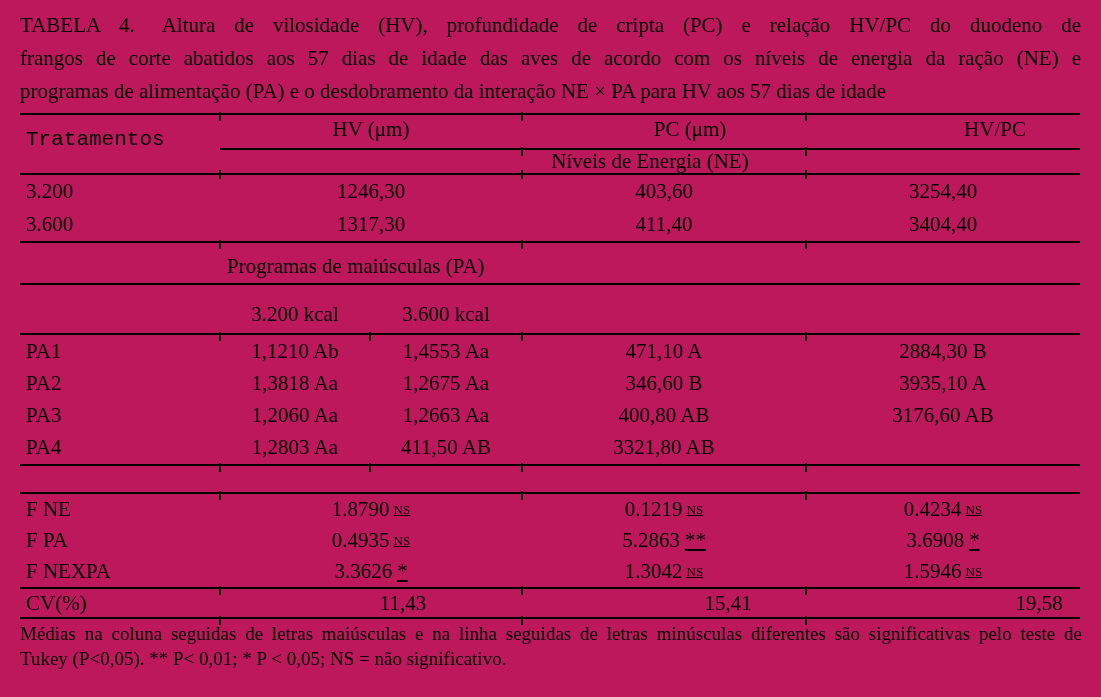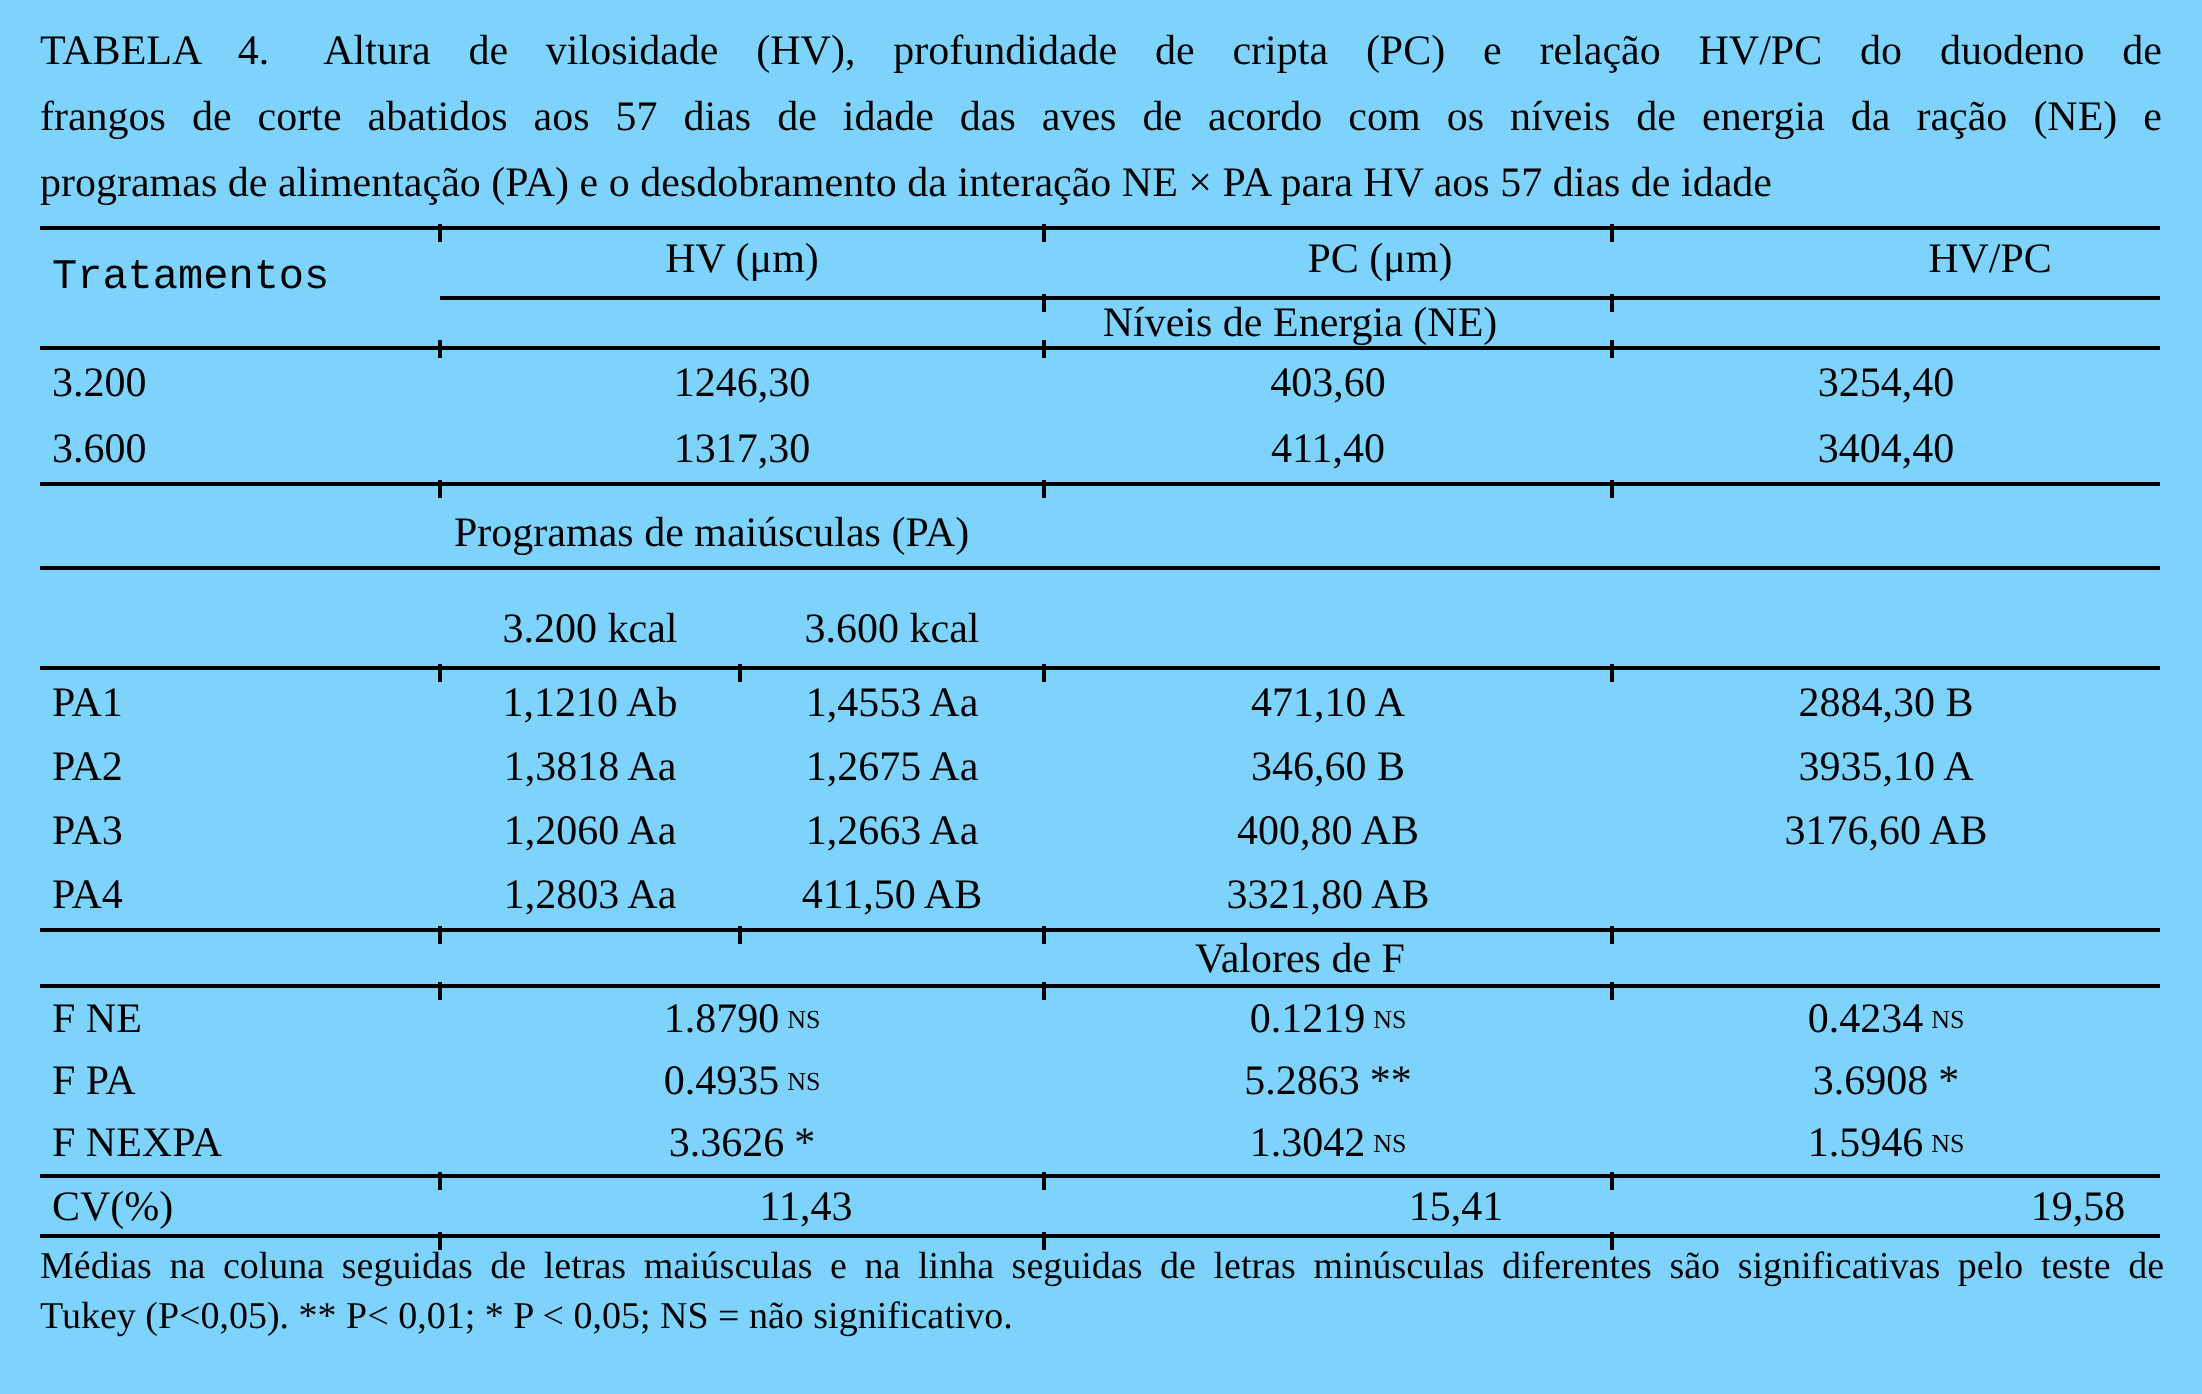--- a/index.html
+++ b/index.html
@@ -1,18 +1,18 @@
 <!DOCTYPE html>
 <html><head>
 <meta charset="utf-8">
 <style>
   html,body { margin:0; padding:0; background:#ffffff; }
   .page {
     position:relative; width:1101px; height:697px;
-    background:#7dd3fc; color:#000000;
+    background:#be185d; color:#000000;
     font-family:"Liberation Serif", serif;
     overflow:hidden;
   }
   
   .title { position:absolute; top:9px; left:20px; width:1061px; font-size:21px; line-height:33px; }
   .title-line { width:100%; }
   .tl-just { text-align:justify; text-align-last:justify; }
   .title-gap { display:inline-block; width:27px; }
   
   .table {
@@ -37,21 +37,21 @@
   .ne-row.last { height:35px; }
   .pa-hdr  { height:42px; display:flex; align-items:flex-end; padding-left:207px; padding-bottom:4px; }
   .kcal-row{ height:50px; }
   .pa-row  { height:32px; }
   .pa-row.last { height:35px; }
   .f-hdr   { height:28px; }
   .f-hdr .span-cell { display:flex; align-items:center; justify-content:center; }
   .f-row   { height:31px; }
   .f-row.last { height:33px; }
   .cv-row  { height:30px;gap:32px; }
-  .fsuffix { margin-left:5px; }
+  .fsuffix { margin-left:5px;text-decoration:underline; }
   .fsuffix.sup { font-size:13px; vertical-align:7px; margin-left:4px; }
   .tick { position:absolute; width:2px; height:9px; background:#000; }
   
   .footnote { position:absolute; left:20px; top:621px; width:1062px; font-size:19px; line-height:25px; }
   .fn-just { text-align:justify; text-align-last:justify; }
 </style>
 </head>
 <body>
 
 <div class="page">
@@ -122,21 +122,20 @@
     </div>
     <div class="grid5 pa-row last rule-b">
       <div class="cell label">PA4</div>
       <div class="cell">1,2803 Aa</div>
       <div class="cell">411,50 AB</div>
       <div class="cell">3321,80 AB</div>
     </div>
 
     <div class="grid2 f-hdr rule-b">
       <div></div>
-      <div class="span-cell">Valores de F</div>
     </div>
 
     <div class="grid4 f-row">
       <div class="cell label">F NE</div>
       <div class="cell">
           <span>1.8790</span>
           <span class="fsuffix sup">NS</span>
         </div>
       <div class="cell">
           <span>0.1219</span>

